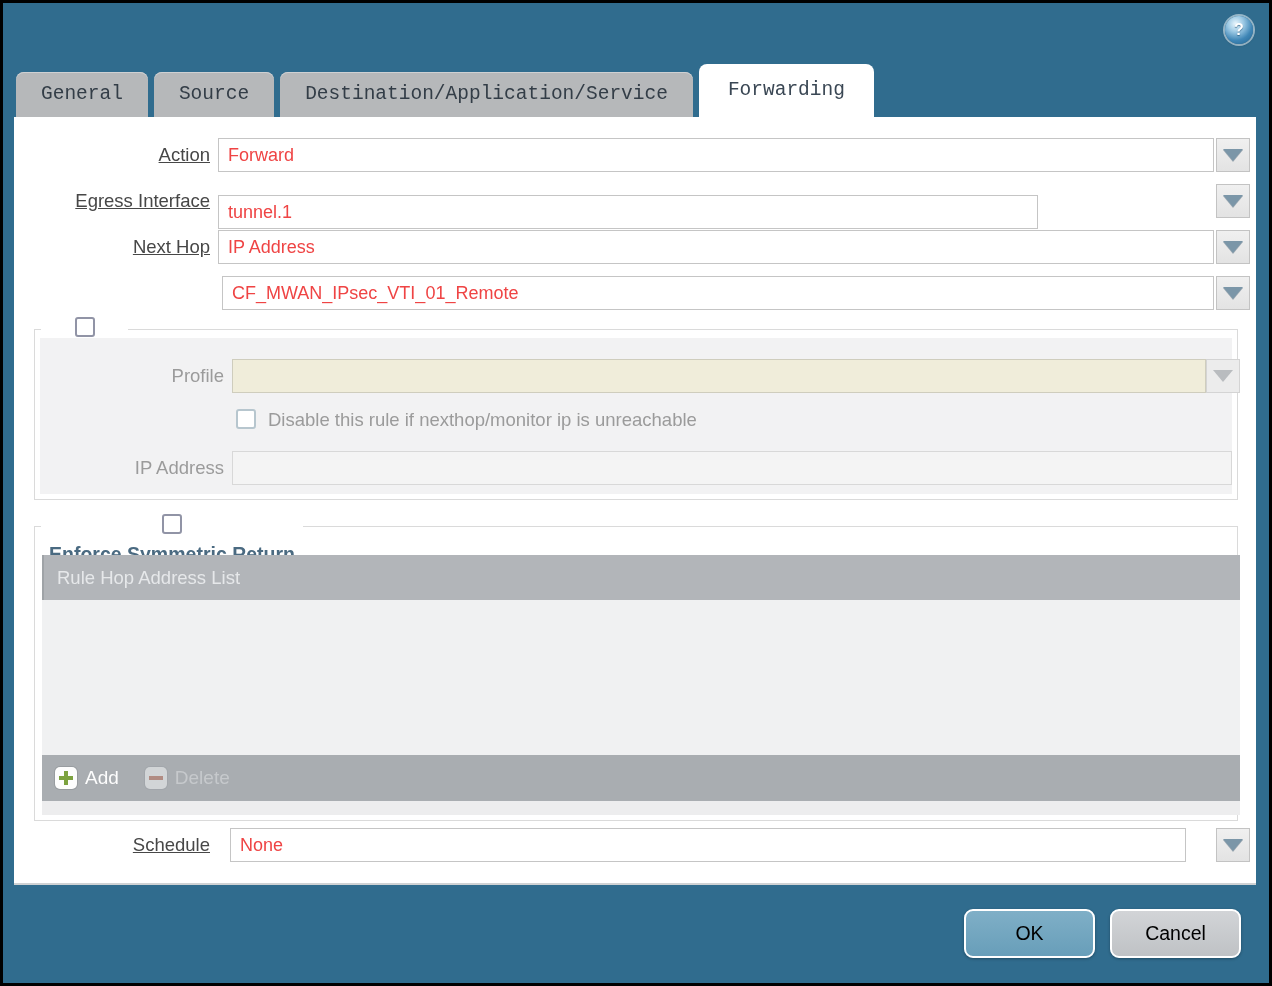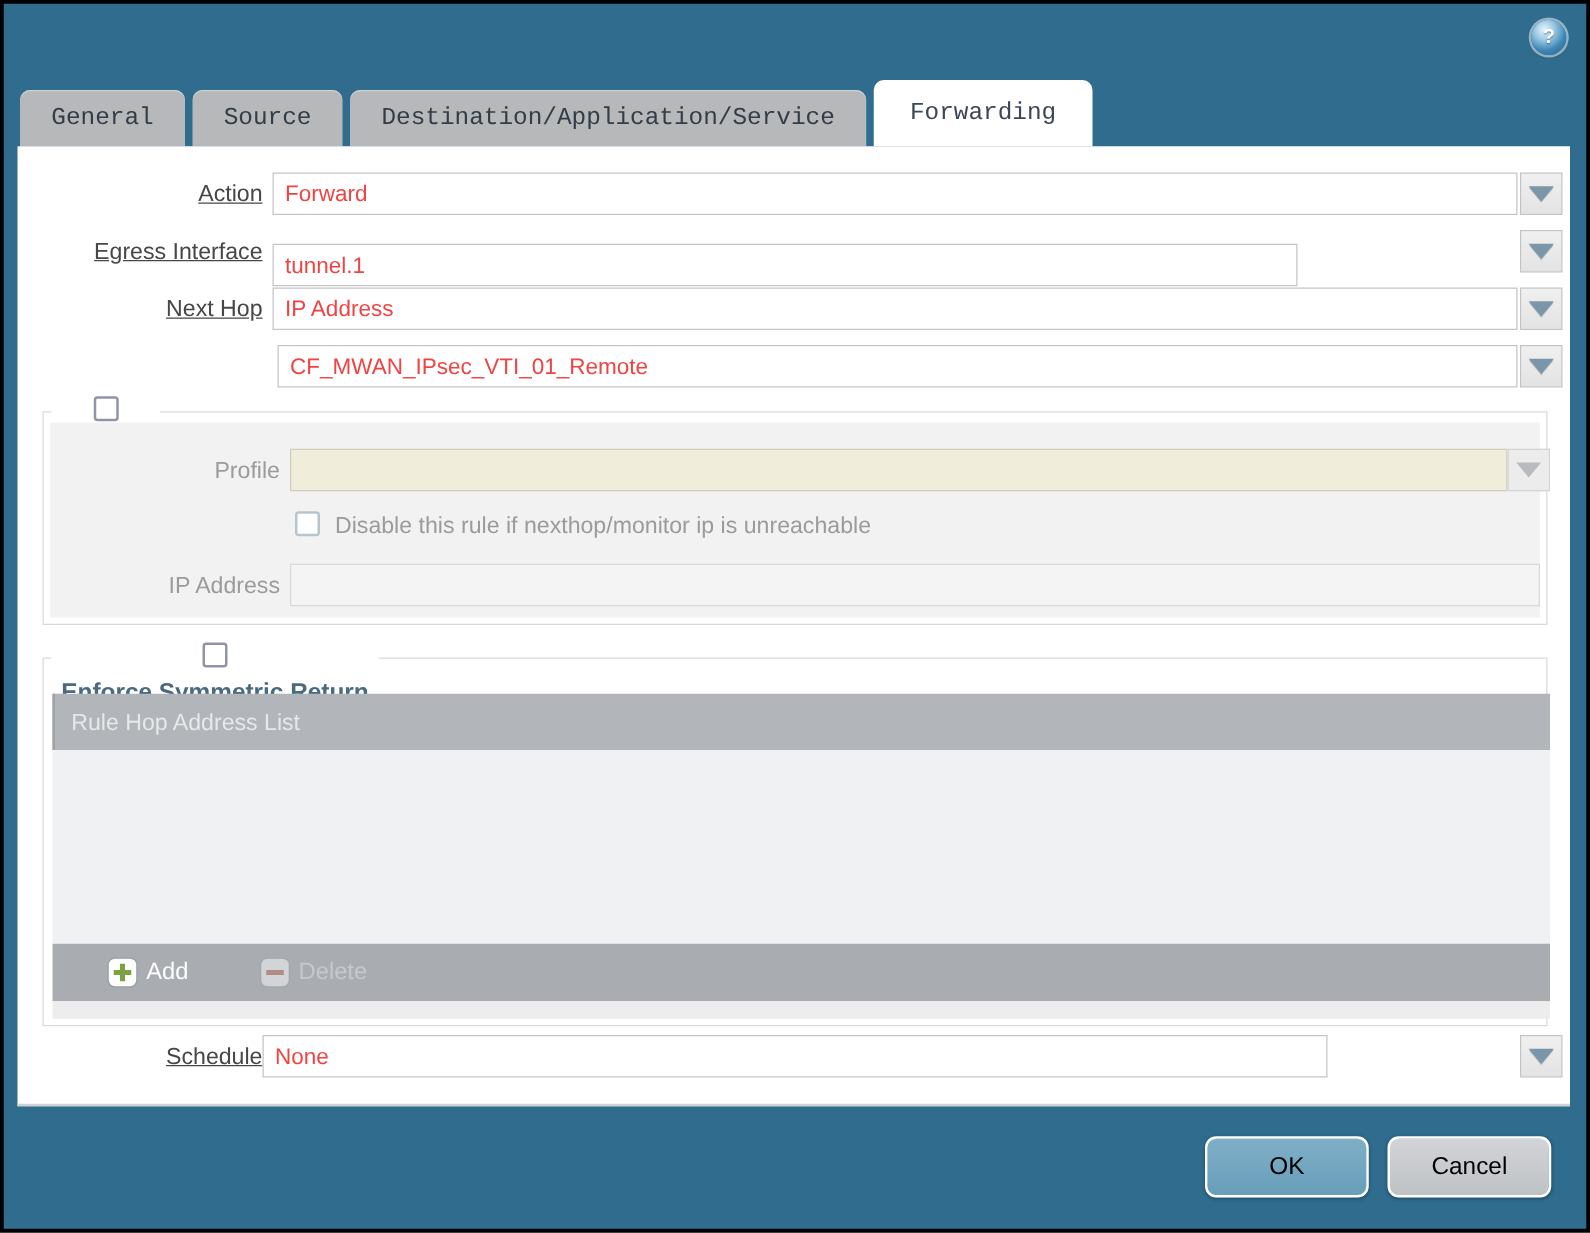--- a/index.html
+++ b/index.html
@@ -58,21 +58,21 @@
   .dfield.cream { background:#f0edda; border-color:#cfcdbd; }
   .dcheck-label { position:absolute; font-size:18.5px; color:#9b9b9b; line-height:24px; white-space:nowrap; }
 
   
   .grid { position:absolute; left:7px; top:28px; width:1198px; }
   .grid-header { height:45px; background:#b2b5b9; border-left:2px solid #9fa3a7;
                  color:#e6e8ea; font-size:18.5px; display:flex; align-items:center; padding-left:13px; }
   .grid-body { height:155px; background:#f0f1f2; }
   .grid-toolbar { height:46px; background:#a9adb1; display:flex; align-items:center; gap:26px; padding-left:13px; }
   .grid-hscroll { height:14px; background:#ededee; }
-  .tbtn { display:flex; align-items:center; gap:8px; cursor:pointer;margin-left:32px; }
+  .tbtn { display:flex; align-items:center; gap:8px; cursor:pointer; }
   .tbtn .ico { width:22px; height:22px; border-radius:5px; background:#fdfdfd;
                box-shadow:0 0 0 1px rgba(120,125,130,.35); position:relative; }
   .tbtn .ico::before, .tbtn .ico::after { content:""; position:absolute; background:#7ca23f; }
   .tbtn.add .ico::before { left:4px; top:9px; width:14px; height:4px; }
   .tbtn.add .ico::after  { left:9px; top:4px; width:4px; height:14px; }
   .tbtn.add .tlabel { color:#fdfdfd; font-size:19px; }
   .tbtn.delete { cursor:default; }
   .tbtn.delete .ico { background:#d2d5d7; box-shadow:0 0 0 1px rgba(150,155,160,.35); }
   .tbtn.delete .ico::before { left:4px; top:9px; width:14px; height:4px; background:#b18c83; }
   .tbtn.delete .ico::after { display:none; }
@@ -161,21 +161,21 @@
             <div class="tbtn delete">
               <div class="ico"></div>
               <span class="tlabel">Delete</span>
             </div>
           </div>
           <div class="grid-hscroll"></div>
         </div>
       </div>
 
       <div class="flabel" style="left:0;top:711px">Schedule</div>
-      <div class="field" style="left:196px;top:711px;width:852px">None</div>
+      <div class="field" style="left:216px;top:711px;width:956px">None</div>
       <div class="trigger" style="left:1202px;top:711px">
         <div class="arr"></div>
       </div>
 
     </div>
 
     <div class="btn ok">OK</div>
     <div class="btn cancel">Cancel</div>
 
   </div>

